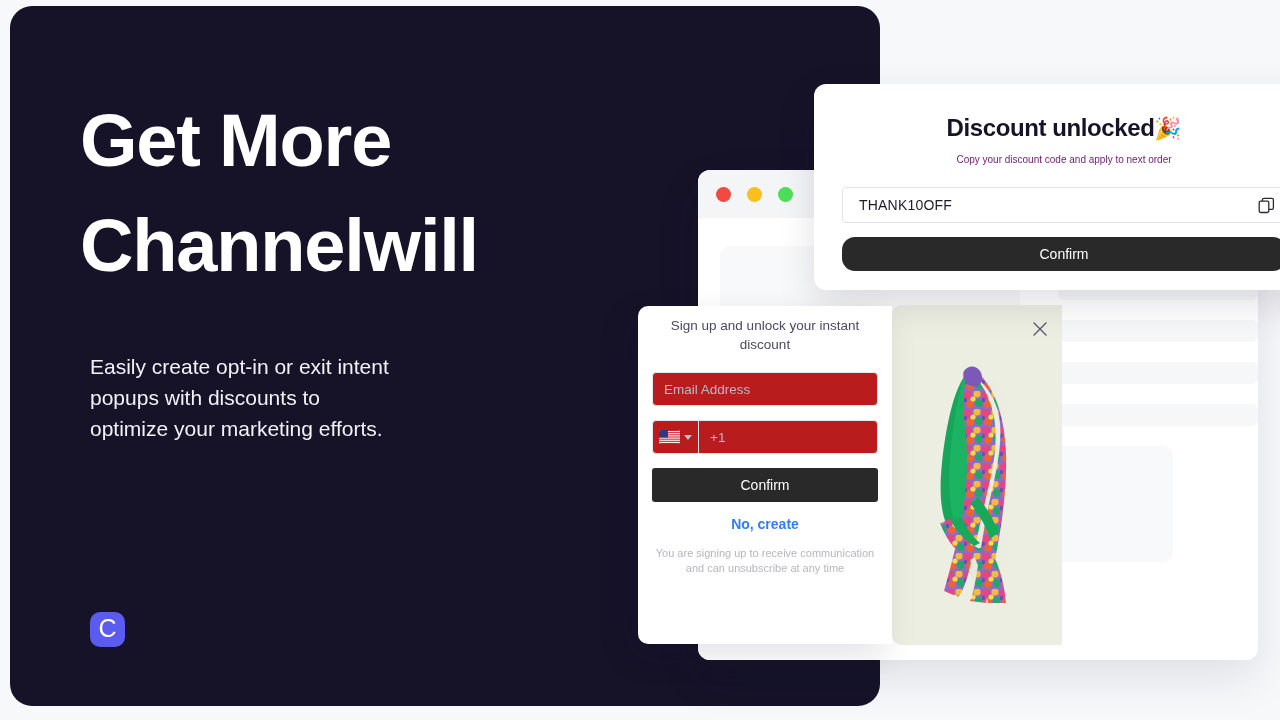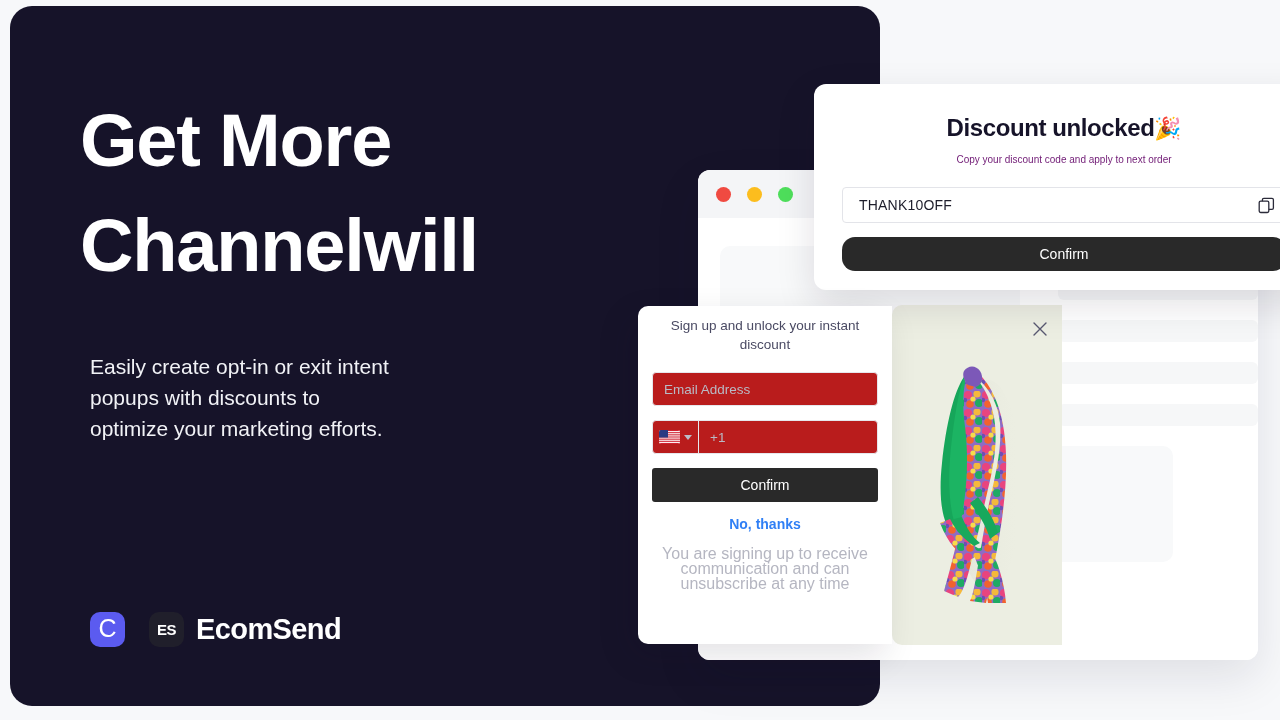--- a/index.html
+++ b/index.html
@@ -171,21 +171,21 @@
     background: #292929; border: none; border-radius: 3px;
     color: #fff; font-size: 14px; cursor: pointer;
     font-family: "Liberation Sans", sans-serif;
   }
   .nothanks {
     display: block; text-align: center; margin-top: 14px;
     color: #2f7ff5; font-size: 14px; font-weight: 700; text-decoration: none; cursor: pointer;
   }
   .fineprint {
     text-align: center; margin-top: 14px;
-    color: #b5b6c1; font-size: 16px; line-height: 15px;
+    color: #b5b6c1; font-size: 11px; line-height: 15px;
   }
 </style>
 </head>
 <body>
 
 <div class="stage">
 
   <div class="hero">
 
     <div class="hero-title">
@@ -197,26 +197,20 @@
       <span class="line">Easily create opt-in or exit intent</span>
       <span class="line">popups with discounts to</span>
       <span class="line">optimize your marketing efforts.</span>
     </div>
 
     <div class="logos">
       <div class="logo-group">
         <div class="logo-mark logo-cw">
           <span class="glyph">C</span>
         </div>
-      </div>
-      <div class="logo-group">
-        <div class="logo-mark logo-es">
-          <span class="glyph">ES</span>
-        </div>
-        <span class="logo-word es">EcomSend</span>
       </div>
     </div>
   </div>
 
   <div class="browser">
     <div class="browser-bar">
       <span class="dot red"></span>
       <span class="dot yellow"></span>
       <span class="dot green"></span>
     </div>
@@ -317,18 +311,18 @@
           </g>
           <rect width="9" height="7.54" fill="#2b3a82"></rect>
         </svg>
         <span class="caret"></span>
       </div>
       <span class="ph">+1</span>
     </div>
 
     <button class="submit-btn">Confirm</button>
 
-    <a class="nothanks">No, thanks</a>
+    <a class="nothanks">No, create</a>
 
     <div class="fineprint">You are signing up to receive communication and can unsubscribe at any time</div>
   </div>
 
 </div>
 
 </body></html>

